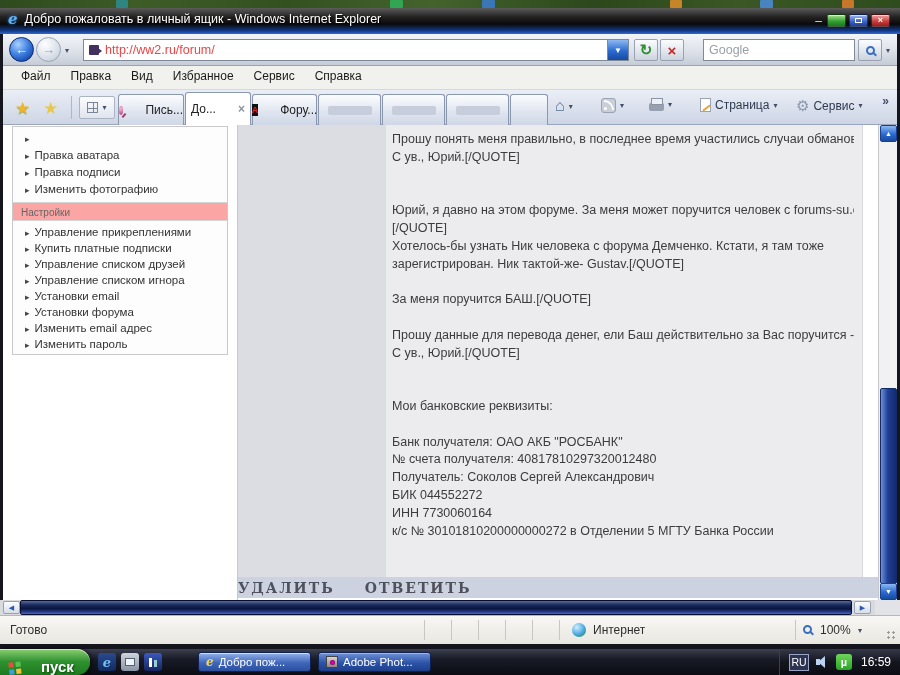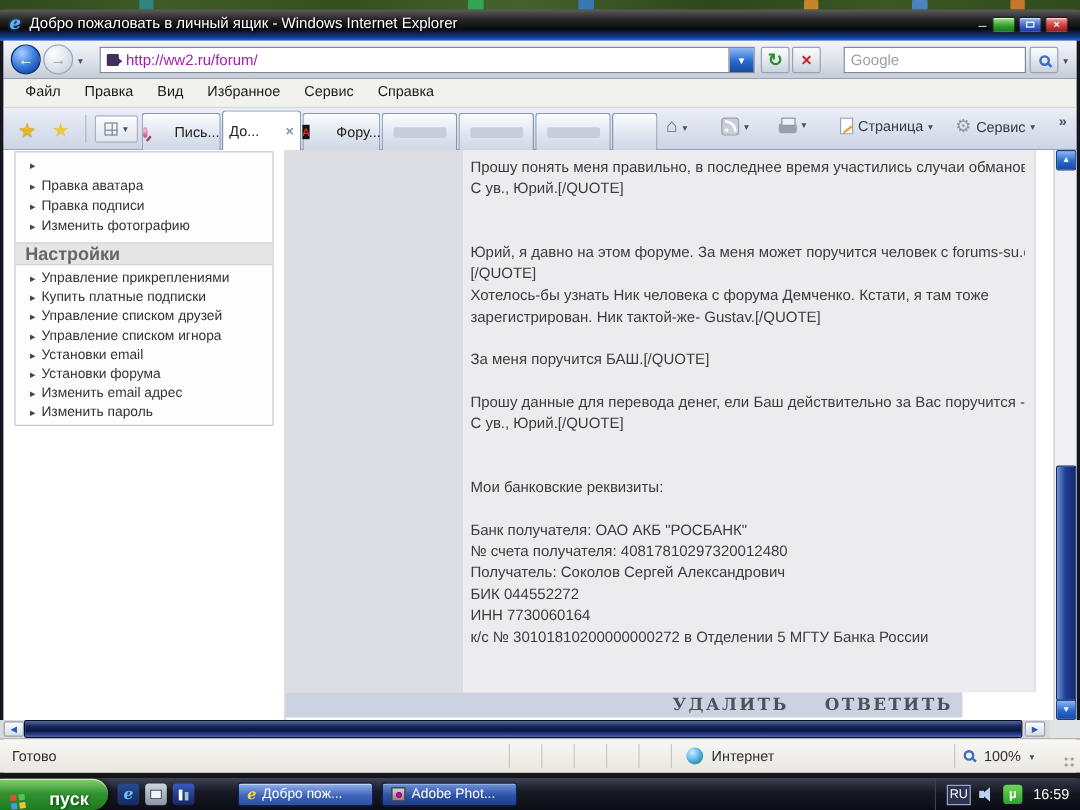--- a/index.html
+++ b/index.html
@@ -40,21 +40,21 @@
   .navbtn.fwd{left:33px;background:radial-gradient(circle at 35% 28%,#fdfefe,#dde3ec 55%,#bec7d4);
     border:1px solid #9aa4b4;color:#93a0b2}
   .caret{display:inline-block;color:#44506a;font-size:8px}
   .caret::before{content:"▾"}
   .nav-caret{position:absolute;left:62px;top:12px}
   .addr{position:absolute;left:80px;top:5px;width:546px;height:22px;background:#fff;
     border:1px solid #7f8a99;display:flex;align-items:center;padding-left:5px}
   .favicon{width:10px;height:10px;background:#44305e;border-radius:1px;margin-right:6px;position:relative}
   .favicon::after{content:"";position:absolute;right:-3px;top:3px;border-left:4px solid #44305e;
     border-top:3px solid transparent;border-bottom:3px solid transparent}
-  .addr-input{flex:1;border:none;outline:none;background:transparent;font:12.5px "Liberation Sans",sans-serif;color:#a21caf}
+  .addr-input{flex:1;border:none;outline:none;background:transparent;font:12.5px "Liberation Sans",sans-serif;color:#ef4444}
   .addr-drop{width:21px;height:20px;background:linear-gradient(#8db9f2,#2a6ad0 55%,#184a9e);
     border-left:1px solid #7f8a99;display:flex;align-items:center;justify-content:center;color:#fff;font-size:8px}
   .sq-btn{position:absolute;top:5px;height:22px;border:1px solid #98a2b2;border-radius:2px;
     background:linear-gradient(#fbfcfe,#e2e7ee 55%,#ccd3de);display:flex;align-items:center;justify-content:center}
   .refresh{left:631px;width:24px;color:#2f8e2f;font-size:15px;font-weight:bold}
   .stop{left:657px;width:24px;color:#c42a2a;font-size:15px;font-weight:bold}
   .search{position:absolute;left:700px;top:5px;width:152px;height:22px;background:#fff;
     border:1px solid #7f8a99;display:flex;align-items:center;padding:0 5px}
   .search-input{width:100%;border:none;outline:none;background:transparent;
     font:12.5px "Liberation Sans",sans-serif;color:#a16207}
@@ -106,30 +106,30 @@
   .gear-glyph{font-size:15px;color:#8c98ae;line-height:15px}
   .overflow{position:absolute;right:8px;top:4px;color:#44506a;font-size:12px;font-weight:bold}
 
   
   .page{position:absolute;top:125px;left:3px;width:894px;height:475px;background:#fff;overflow:hidden}
   .side-box{position:absolute;left:9px;top:1px;width:216px;height:229px;background:#fdfdfd;
     border:1px solid #c9c9c9;padding-top:3px}
   .side-item{height:17px;line-height:17px;font-size:11.5px;color:#333;padding-left:12px;white-space:nowrap}
   .bullet{color:#444;font-size:9px;margin-right:5px}
   .bullet::before{content:"▸"}
-  .side-header{height:19px;line-height:19px;background:#e5e5e5;border-top:1px solid #d4d4d4;
-    border-bottom:1px solid #d4d4d4;font-size:15px;font-weight:bold;color:#666;padding-left:8px;margin:4px 0 3px}
+  .side-header{height:19px;line-height:19px;background:#fca5a5;border-top:1px solid #d4d4d4;
+    border-bottom:1px solid #d4d4d4;font-size:10px;font-weight:normal;color:#666;padding-left:8px;margin:4px 0 3px}
   .side-item.s2{height:16px;line-height:16px}
   .vdivider{position:absolute;left:234px;top:0;width:1px;height:475px;background:#c4cad4}
   .col-avatar{position:absolute;left:235px;top:0;width:148px;height:452px;background:#dbdde2}
   .col-msg{position:absolute;left:383px;top:0;width:477px;height:452px;background:#ececee;
     border-right:1px solid #d8d8dc;padding:6px 8px 0 6px}
   .msg-line{height:17.8px;line-height:17.8px;font-size:12.5px;color:#3c3c3e;white-space:nowrap;overflow:hidden}
-  .footer-band{position:absolute;left:235px;top:452px;width:564px;height:21px;background:#ccd2df;
-    display:flex;justify-content:flex-end;align-items:center;gap:30px;padding-right:8px}
+  .footer-band{position:absolute;left:235px;top:452px;width:640px;height:21px;background:#ccd2df;
+    display:flex;justify-content:flex-start;align-items:center;gap:30px;padding-right:18px}
   .action{font-family:"DejaVu Serif",serif;font-weight:bold;font-size:14px;letter-spacing:2px;color:#4e505b}
 
   
   .vscroll{position:absolute;left:875px;top:0;width:19px;height:475px;background:#f1f1f3;border-left:1px solid #c8c8cc}
   .vs-btn{position:absolute;left:1px;width:17px;height:17px;border-radius:2px;border:1px solid #1a3f8e;
     background:linear-gradient(#8db9f2,#2a6ad0 55%,#184a9e);color:#fff;font-size:7px;
     display:flex;align-items:center;justify-content:center}
   .vs-thumb{position:absolute;left:1px;top:263px;width:17px;height:196px;border-radius:2px;border:1px solid #122a66;
     background:linear-gradient(90deg,#6f8fd8,#1f3f96 45%,#132a6e)}
 

